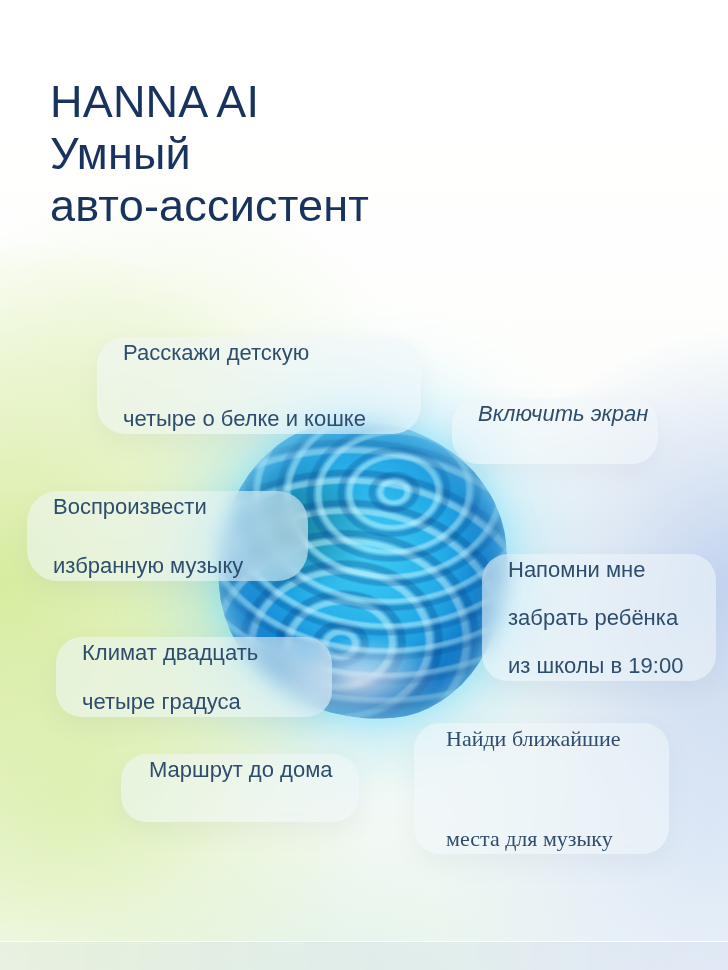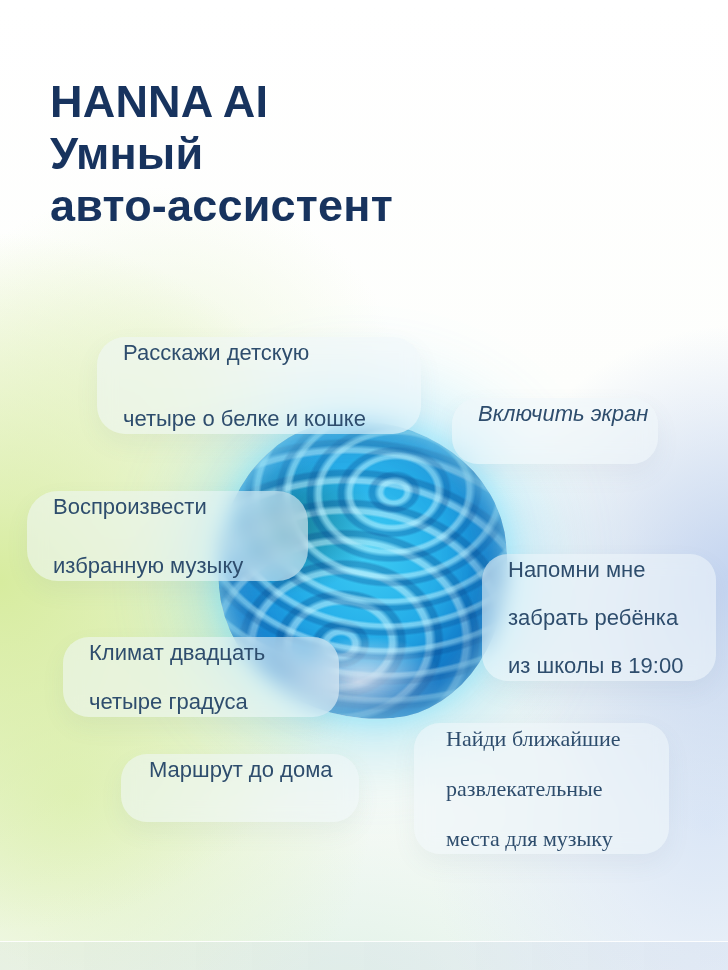--- a/index.html
+++ b/index.html
@@ -17,21 +17,21 @@
       radial-gradient(45% 26% at 22% 38%, rgba(236,246,216,.75) 0%, rgba(236,246,216,0) 72%),
       radial-gradient(46% 34% at 102% 60%, #c2d3f0 0%, rgba(194,211,240,0) 78%),
       radial-gradient(55% 45% at 97% 85%, rgba(214,227,246,.85) 0%, rgba(214,227,246,0) 70%),
       radial-gradient(60% 28% at 47% 103%, rgba(219,240,225,.8) 0%, rgba(219,240,225,0) 75%),
       linear-gradient(180deg,#ffffff 0%, #fdfefc 40%, #f6faf3 70%, #f7fafa 100%);
   }
 
   
   .title{
     position:absolute; left:50px; top:76px; z-index:4;
-    color:#17335e; font-weight:bold; font-size:45px; line-height:52px;
+    color:#17335e; font-weight:normal; font-size:45px; line-height:52px;
     letter-spacing:.2px;
   }
 
   
   .orb{
     position:absolute; left:218px; top:420px; width:290px; height:300px; z-index:1;
     border-radius:46% 54% 44% 56% / 52% 46% 54% 48%;
     transform:rotate(-5deg);
     background:
       radial-gradient(38% 20% at 45% 87%, rgba(255,255,255,.92) 0%, rgba(255,255,255,0) 75%),
@@ -66,21 +66,21 @@
     border-radius:26px;
     color:#2e4d6d; font-size:22px; line-height:31px;
     box-shadow:0 10px 24px rgba(80,110,140,.07);
   }
   .bubble span{ white-space:nowrap; }
 
   .b1{ left:97px;  top:337px; width:324px; height:97px;  border-radius:28px; }
   .b2{ left:452px; top:398px; width:206px; height:66px;font-style:italic; }
   .b3{ left:27px;  top:491px; width:281px; height:90px;border-radius:31px; }
   .b4{ left:482px; top:554px; width:234px; height:127px; }
-  .b5{ left:56px;  top:637px; width:276px; height:80px;margin-left:7px; }
+  .b5{ left:56px;  top:637px; width:276px; height:80px; }
   .b6{ left:121px; top:754px; width:238px; height:68px; padding-left:28px; }
   .b7{ left:414px; top:723px; width:255px; height:131px; padding-left:32px;font-family:Liberation Serif, serif; }
 
   
   .bottom-band{
     position:absolute; left:0; top:941px; width:728px; height:29px; z-index:3;
     border-top:1px solid rgba(255,255,255,.9);
     background:linear-gradient(90deg, rgba(223,233,226,.45) 0%, rgba(216,226,241,.5) 100%);
   }
 </style>
@@ -121,19 +121,18 @@
     <span>Климат двадцать</span>
     <span>четыре градуса</span>
   </div>
 
   <div class="bubble b6">
     <span>Маршрут до дома</span>
   </div>
 
   <div class="bubble b7">
     <span>Найди ближайшие</span>
-    <span>развлекательные</span>
     <span>места для музыку</span>
   </div>
 
   <div class="bottom-band"></div>
 
 </div>
 
 </body></html>

